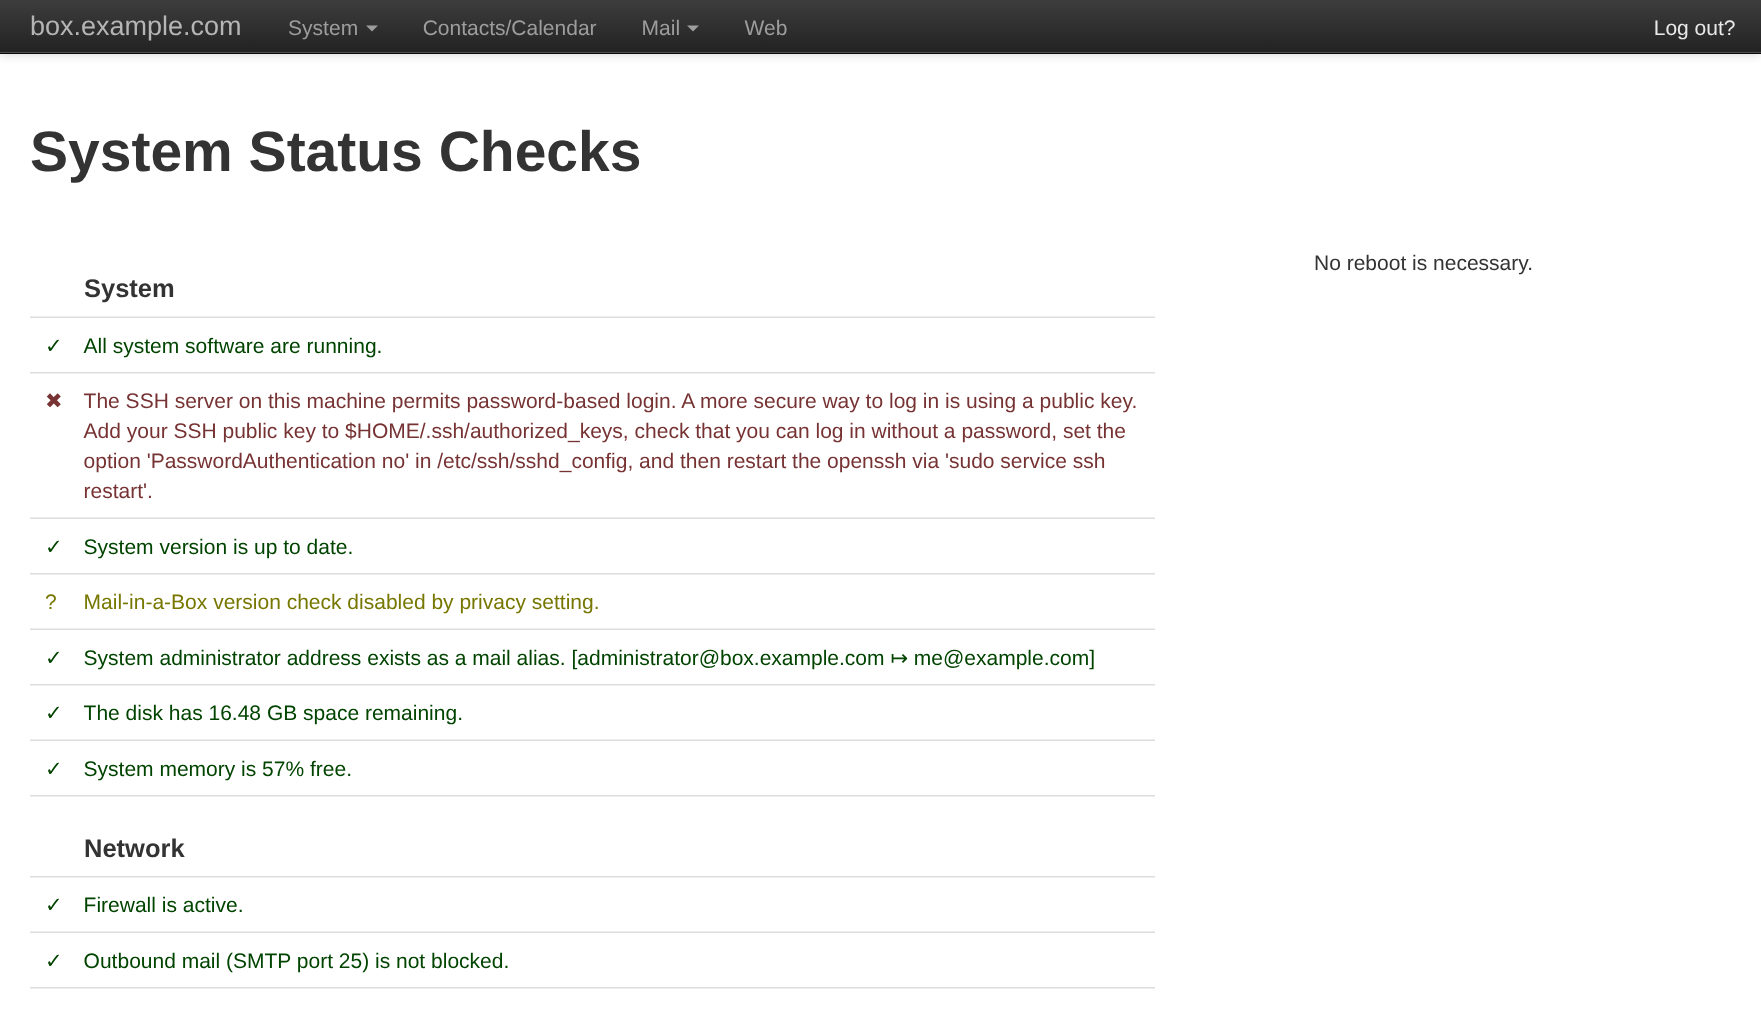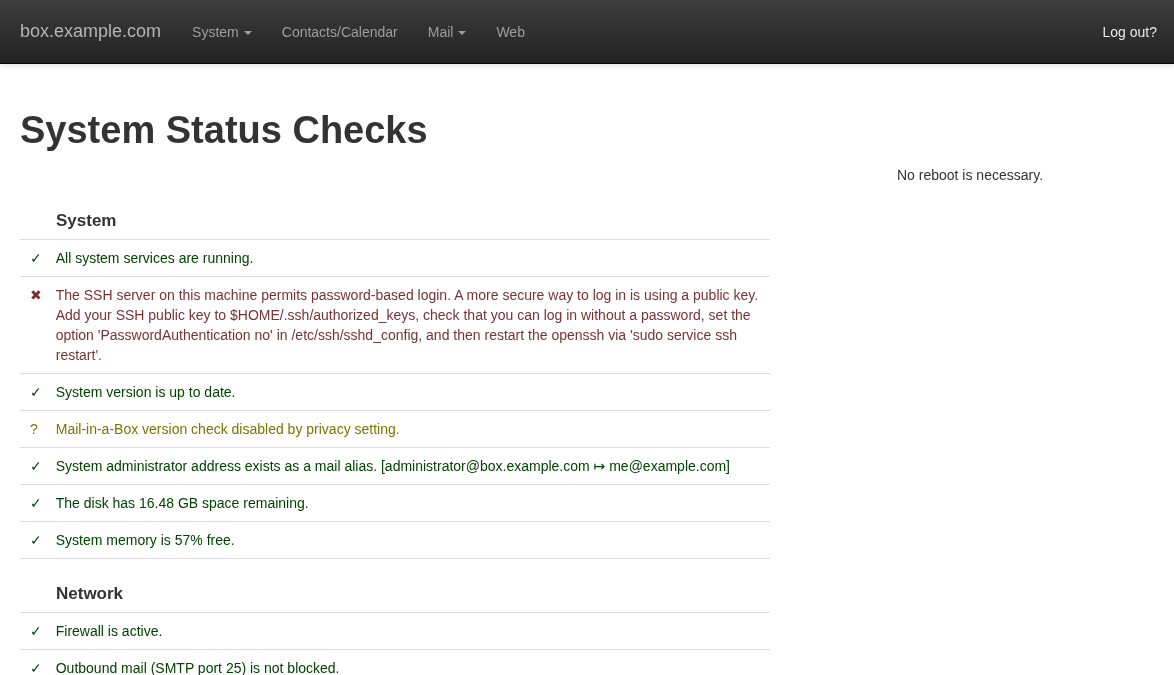--- a/index.html
+++ b/index.html
@@ -8,21 +8,21 @@
     width: 1174px; height: 675px;
     background: #fff;
     font-family: "Liberation Sans", sans-serif;
     font-size: 14px;
     color: #333;
     overflow: hidden;
   }
 
   
   .navbar {
-    height: 64px;
+    height: 36px;
     background: linear-gradient(to bottom, #3d3d3d 0%, #222 100%);
     border-bottom: 1px solid #080808;
     display: flex;
     align-items: center;
     padding: 0 17px 0 20px;
     box-shadow: 0 1px 6px rgba(0,0,0,.15);
   }
   .brand {
     color: #b5b5b5;
     font-size: 18px;
@@ -92,21 +92,21 @@
     padding: 8px 6px 8px 10px;
     white-space: nowrap;
   }
   tr.status-ok td      { color: var(--ok, #004400); }
   tr.status-error td   { color: var(--error, #773333); }
   tr.status-warning td { color: var(--warning, #777700); }
 
   
   .side-col {
     position: absolute;
-    left: 897px;
+    left: 876px;
     top: 165px;
     width: 256px;
   }
   .side-col p { margin: 0 0 20px 0; line-height: 20px; }
   .side-col a.enable-link {
     color: var(--link, #428bca);
     text-decoration: none;
     cursor: pointer;
     font-size: 14px;
   }
@@ -134,21 +134,21 @@
 
 <div class="main-col">
   <h1 class="page-title">System Status Checks</h1>
   <table class="status-table">
     <tbody id="status-tbody">
         <tr class="heading">
           <td colspan="2">System</td>
         </tr>
         <tr class="status-ok">
           <td class="icon-cell">✓</td>
-          <td>All system services are running.</td>
+          <td>All system software are running.</td>
         </tr>
         <tr class="status-error">
           <td class="icon-cell">✖</td>
           <td>The SSH server on this machine permits password-based login. A more secure way to log in is using a public key. Add your SSH public key to $HOME/.ssh/authorized_keys, check that you can log in without a password, set the option 'PasswordAuthentication no' in /etc/ssh/sshd_config, and then restart the openssh via 'sudo service ssh restart'.</td>
         </tr>
         <tr class="status-ok">
           <td class="icon-cell">✓</td>
           <td>System version is up to date.</td>
         </tr>
         <tr class="status-warning">

